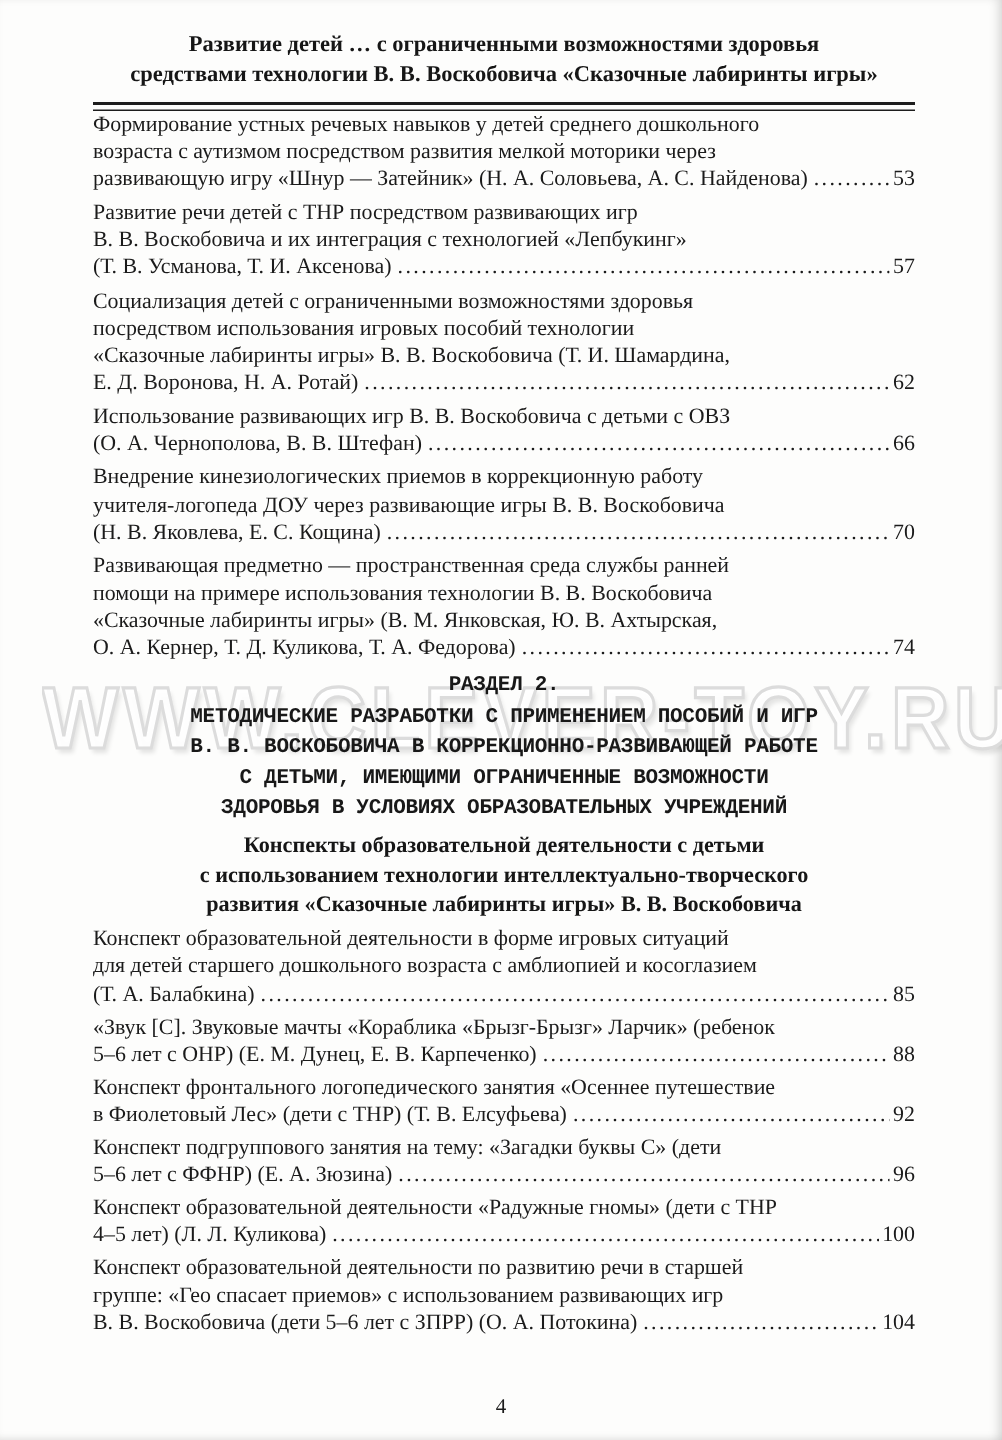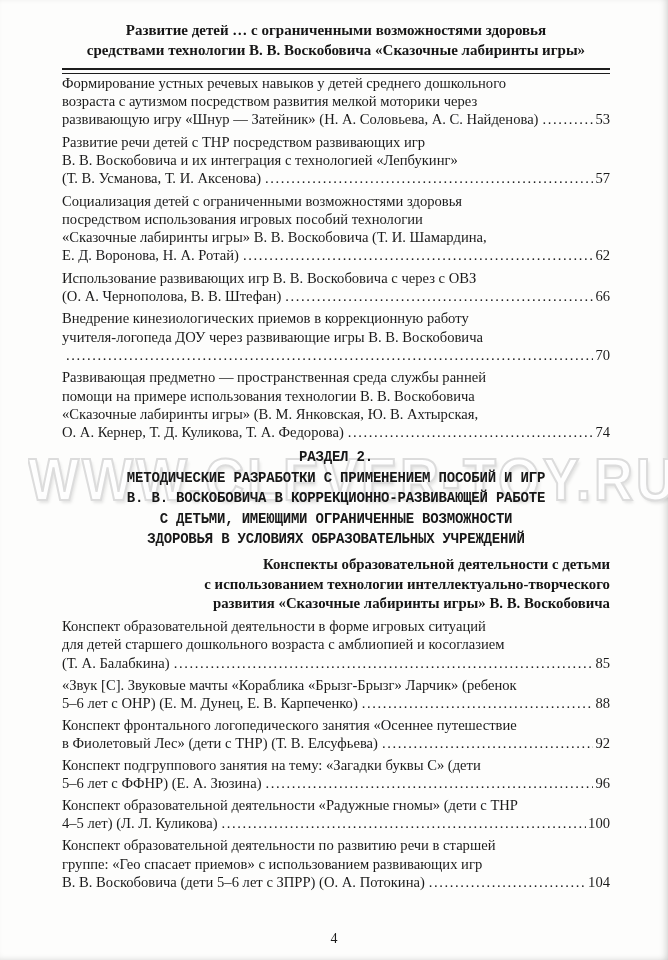--- a/index.html
+++ b/index.html
@@ -69,21 +69,21 @@
     text-align: center;
     font-family: Liberation Mono, monospace;
     font-weight: 700;
     font-size: 14px;
     line-height: 20.4px;
     letter-spacing: -0.2px;
     color: #181818;
   }
   .sub-heading {
     margin-top: 6px;
-    text-align: right;
+    text-align: center;
     font-weight: bold;
     font-size: 14.8px;
     line-height: 19.3px;
     color: #161616;
   }
   #toc2 { margin-top: 4px; }
   #toc2 .toc-entry { line-height: 18.1px; font-family: Liberation Serif, serif; }
   .page-footer {
     position: absolute;
     bottom: 13px; left: 0; right: 0;
@@ -129,31 +129,32 @@
         <div class="toc-line">Социализация детей с ограниченными возможностями здоровья</div>
         <div class="toc-line">посредством использования игровых пособий технологии</div>
         <div class="toc-line">«Сказочные лабиринты игры» В. В. Воскобовича (Т. И. Шамардина,</div>
         <div class="toc-line toc-last">
           <span class="toc-text">Е. Д. Воронова, Н. А. Ротай)</span>
           <span class="dots">................................................................................................................................................................</span>
           <span class="pageref">62</span>
         </div>
       </div>
       <div class="toc-entry">
-        <div class="toc-line">Использование развивающих игр В. В. Воскобовича с через с ОВЗ</div>
+        <div class="toc-line">Использование развивающих игр В. В. Воскобовича с детьми с ОВЗ</div>
         <div class="toc-line toc-last">
           <span class="toc-text">(О. А. Чернополова, В. В. Штефан)</span>
           <span class="dots">................................................................................................................................................................</span>
           <span class="pageref">66</span>
         </div>
       </div>
       <div class="toc-entry">
         <div class="toc-line">Внедрение кинезиологических приемов в коррекционную работу</div>
         <div class="toc-line">учителя-логопеда ДОУ через развивающие игры В. В. Воскобовича</div>
         <div class="toc-line toc-last">
+          <span class="toc-text">(Н. В. Яковлева, Е. С. Кощина)</span>
           <span class="dots">................................................................................................................................................................</span>
           <span class="pageref">70</span>
         </div>
       </div>
       <div class="toc-entry">
         <div class="toc-line">Развивающая предметно — пространственная среда службы ранней</div>
         <div class="toc-line">помощи на примере использования технологии В. В. Воскобовича</div>
         <div class="toc-line">«Сказочные лабиринты игры» (В. М. Янковская, Ю. В. Ахтырская,</div>
         <div class="toc-line toc-last">
           <span class="toc-text">О. А. Кернер, Т. Д. Куликова, Т. А. Федорова)</span>

